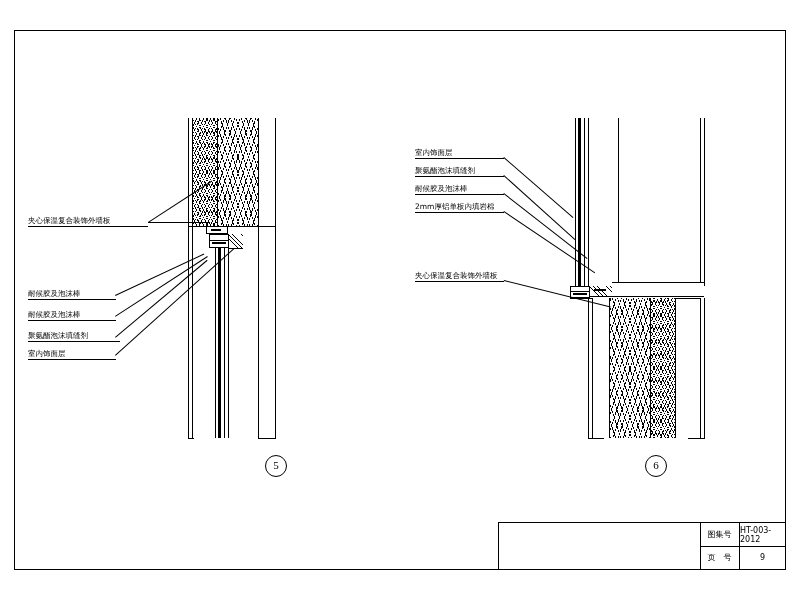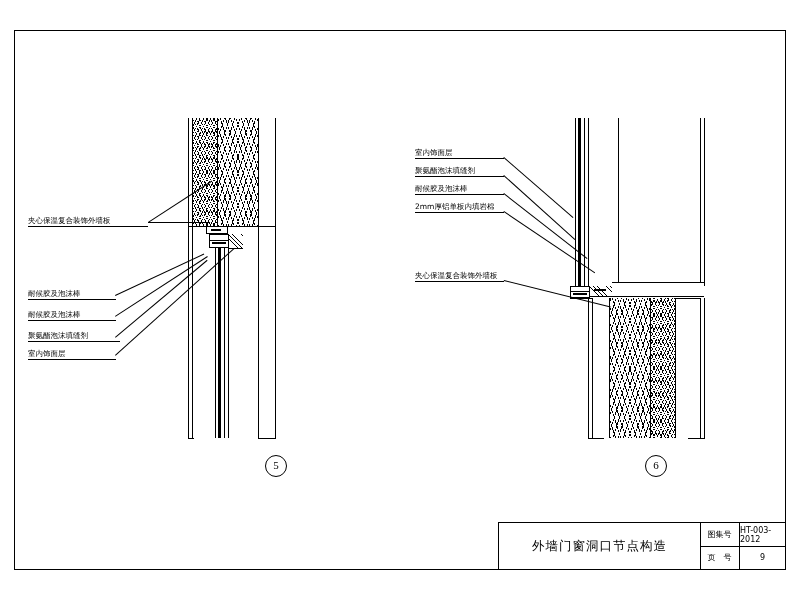--- a/index.html
+++ b/index.html
@@ -248,21 +248,20 @@
     <div class="lbl" style="left:415px; top:202px;">2mm厚铝单板内填岩棉</div>
     <div class="ln lnh" style="left:415px; top:212px; width:89px; height:1px;"></div>
 
     <div class="lbl" style="left:415px; top:271px;">夹心保温复合装饰外墙板</div>
     <div class="ln lnh" style="left:415px; top:281px; width:89px; height:1px;"></div>
 
     <div class="tag" style="left:645px; top:455px;">6</div>
   </div>
 
   <div class="tb">
-    <div class="tb-title">外墙门窗洞口节点构造</div>
     <div class="tb-vsep"></div>
     <div class="tb-vsep2"></div>
     <div class="tb-hsep"></div>
 
     <div class="tb-cell" style="left:201px; top:0; width:39px; height:23px;">图集号</div>
     <div class="tb-cell" style="left:241px; top:0; width:45px; height:23px;">HT-003-2012</div>
     <div class="tb-cell" style="left:201px; top:23px; width:39px; height:23px;">页　号</div>
     <div class="tb-cell" style="left:241px; top:23px; width:45px; height:23px;">9</div>
   </div>
 

